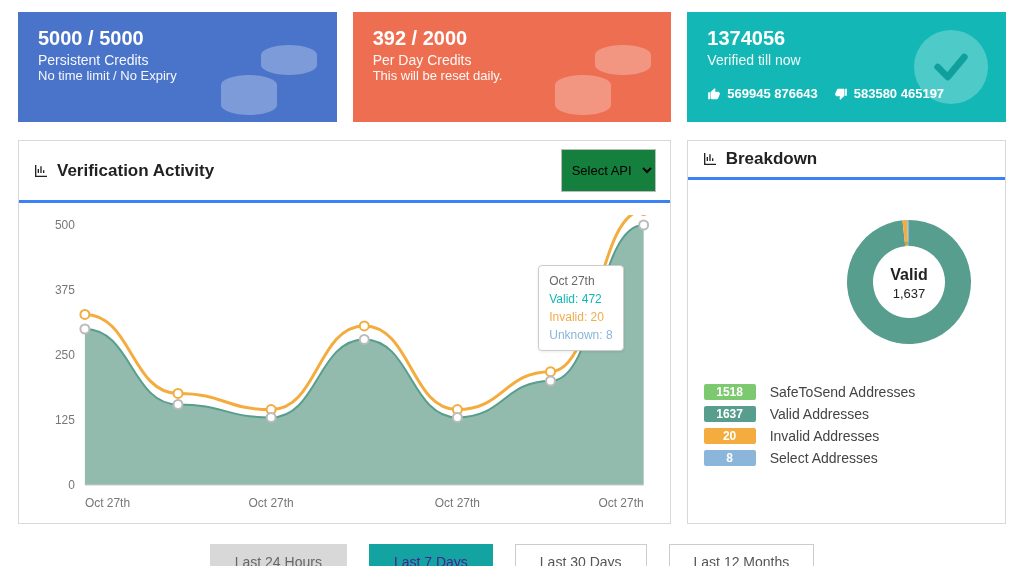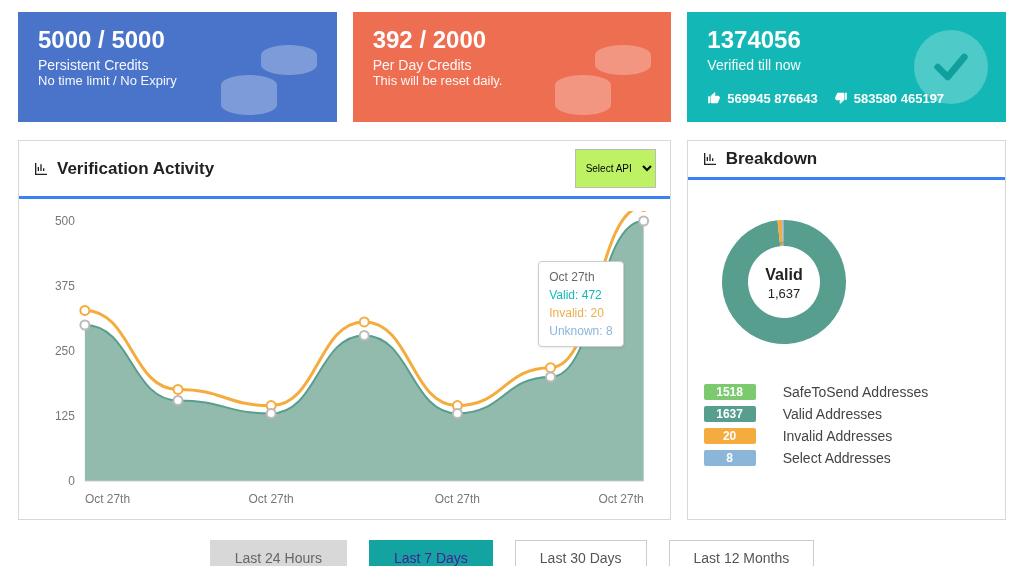--- a/index.html
+++ b/index.html
@@ -14,21 +14,21 @@
   .row { display: flex; gap: 16px; }
   .cards { margin-bottom: 18px; }
   .card {
     flex: 1;
     color: #fff;
     padding: 14px 20px 16px 20px;
     position: relative;
     overflow: hidden;
     min-height: 110px;
   }
-  .card .big { font-size: 24px; font-weight: 700; line-height: 1.2; }
+  .card .big { font-size: 20px; font-weight: 700; line-height: 1.2; }
   .card .sub { font-size: 14px; opacity: .95; margin-top: 2px; }
   .card .small { font-size: 13px; opacity: .95; }
   .c-blue  { background: #4a74c9; }
   .c-orange{ background: #ee6e52; }
   .c-teal  { background: #13b8b6; }
   .coins {
     position: absolute; right: 8px; top: 18px; opacity: .28;
     width: 120px; height: 90px;
   }
   .checkbox-circle {
@@ -46,39 +46,39 @@
   .panel-hd {
     display:flex; align-items:center; justify-content:space-between;
     padding: 8px 14px;
     border-bottom: 3px solid #3b82f6;
   }
   .panel-hd .title { font-size: 17px; font-weight:700; color:#222; display:flex; align-items:center; gap:8px;}
   .panel-bd { padding: 12px 16px 8px 16px; }
   .left-col { flex: 2.05; }
   .right-col{ flex: 1; }
   select.api {
-    font-size: 10px; padding: 12px 6px; border:1px solid #bbb; background:#bef264;
+    font-size: 13px; padding: 12px 6px; border:1px solid #bbb; background:#15803d;
   }
   .chart-wrap { position:relative; height: 300px; }
   svg.chart { width:100%; height:100%; display:block; }
   .tooltip {
     position:absolute; right: 30px; top: 50px;
     background:#fff; border:1px solid #ccc; border-radius:4px;
     font-size:12px; padding:6px 10px; line-height:1.5;
     box-shadow: 0 1px 3px rgba(0,0,0,.08);
   }
   .tooltip .tt-date{ color:#666; font-weight:400; }
   .tooltip .tt-v{ color:#13b8b6; }
   .tooltip .tt-i{ color:#f0ad4e; }
   .tooltip .tt-u{ color:#8bb5d9; }
   
-  .donut-wrap { display:flex; justify-content:flex-start; padding: 10px 0 8px 0;}
+  .donut-wrap { display:flex; justify-content:flex-end; padding: 10px 0 8px 0;}
   .legend { margin-top: 14px; }
   .legend .lg {
-    display:flex; align-items:center; gap:27px; margin: 6px 0;
+    display:flex; align-items:center; gap:14px; margin: 6px 0;
     font-size: 14px; color:#444;
   }
   .badge {
     min-width: 52px; text-align:center; color:#fff; font-weight:700;
     border-radius:2px; padding:1px 8px; font-size:12px;
   }
   .b-green { background:#7dc96f;}
   .b-teal  { background:#579e8f;}
   .b-orange{ background:#f4ac3e;}
   .b-blue  { background:#8bb5d9;}

